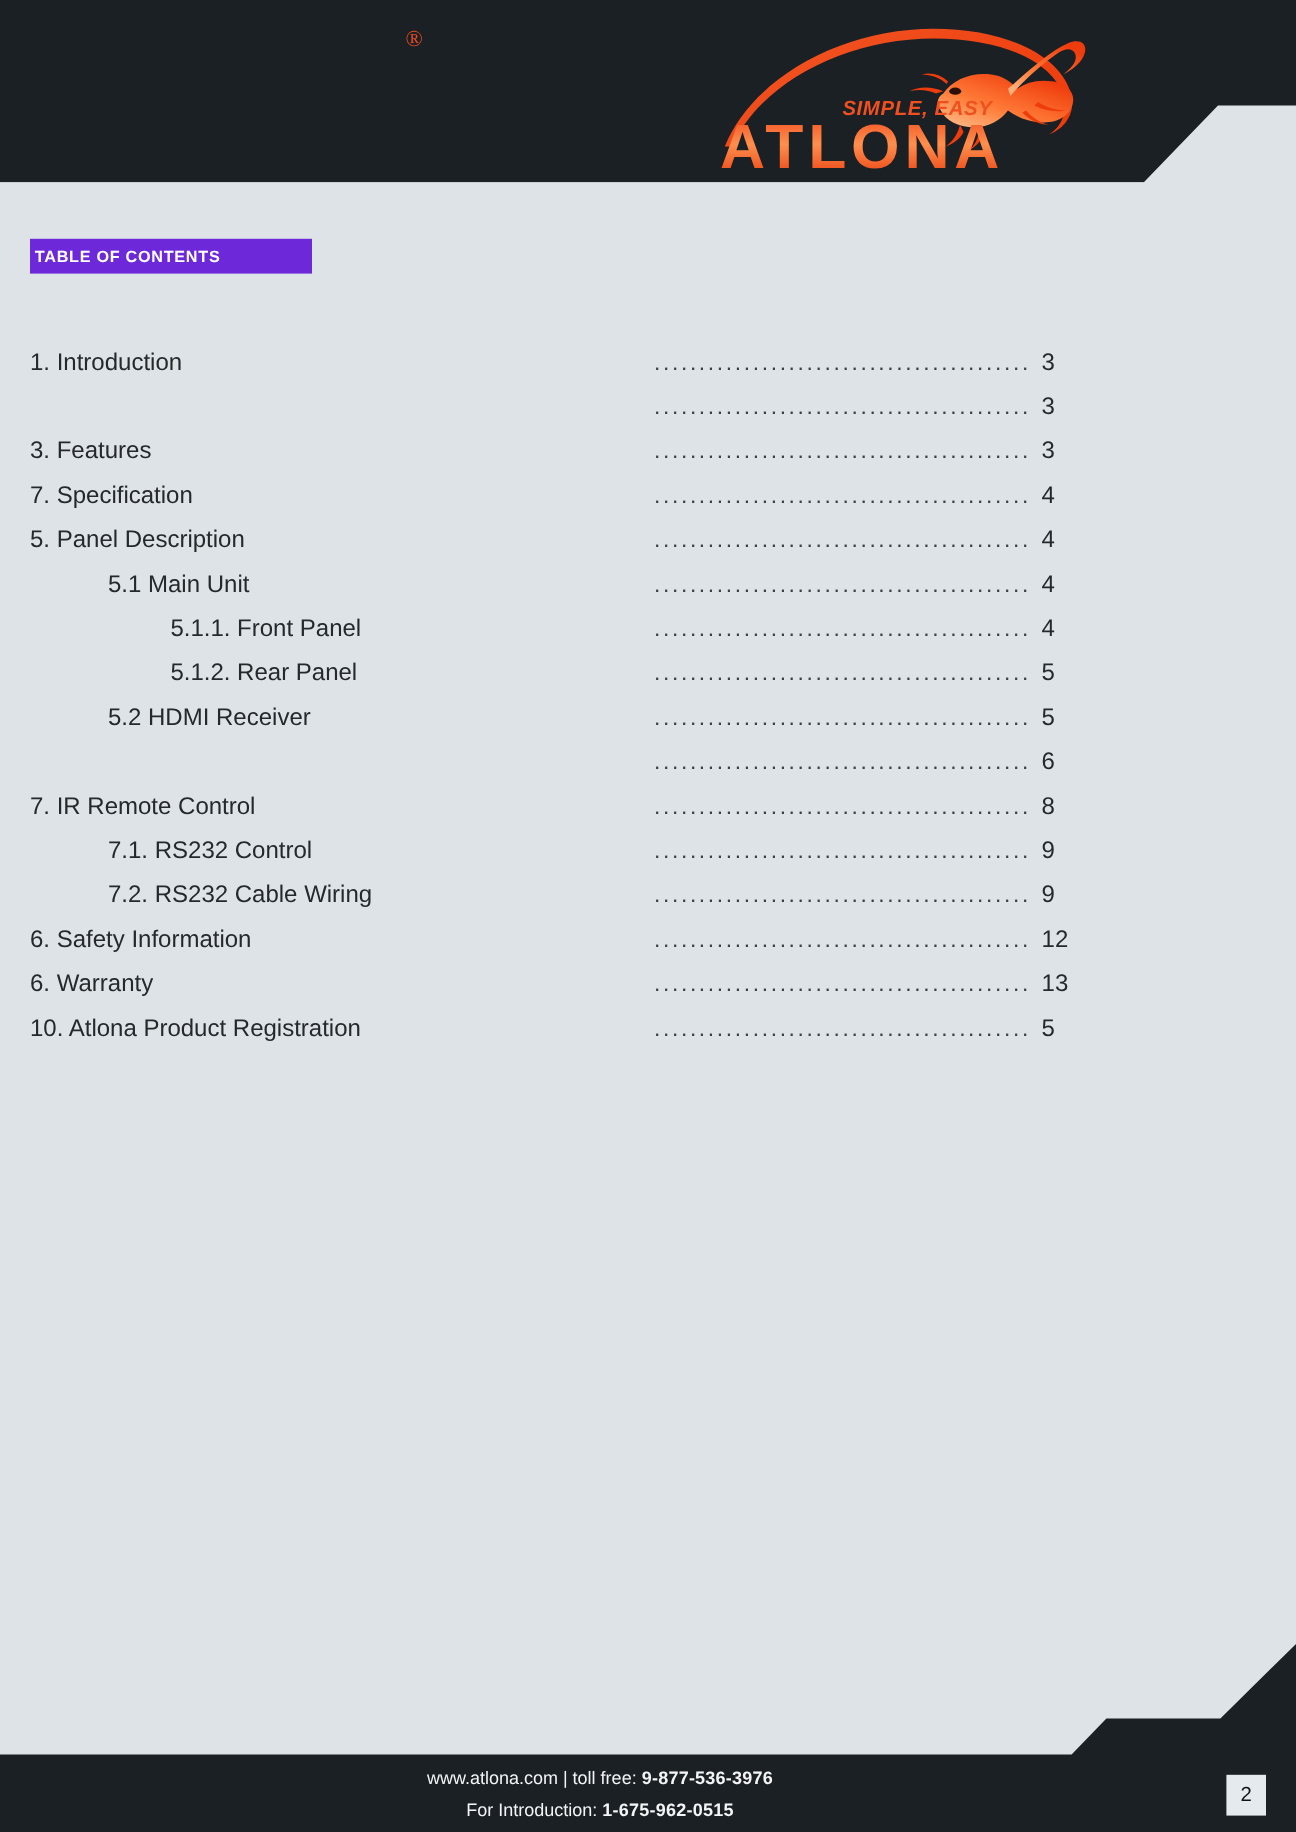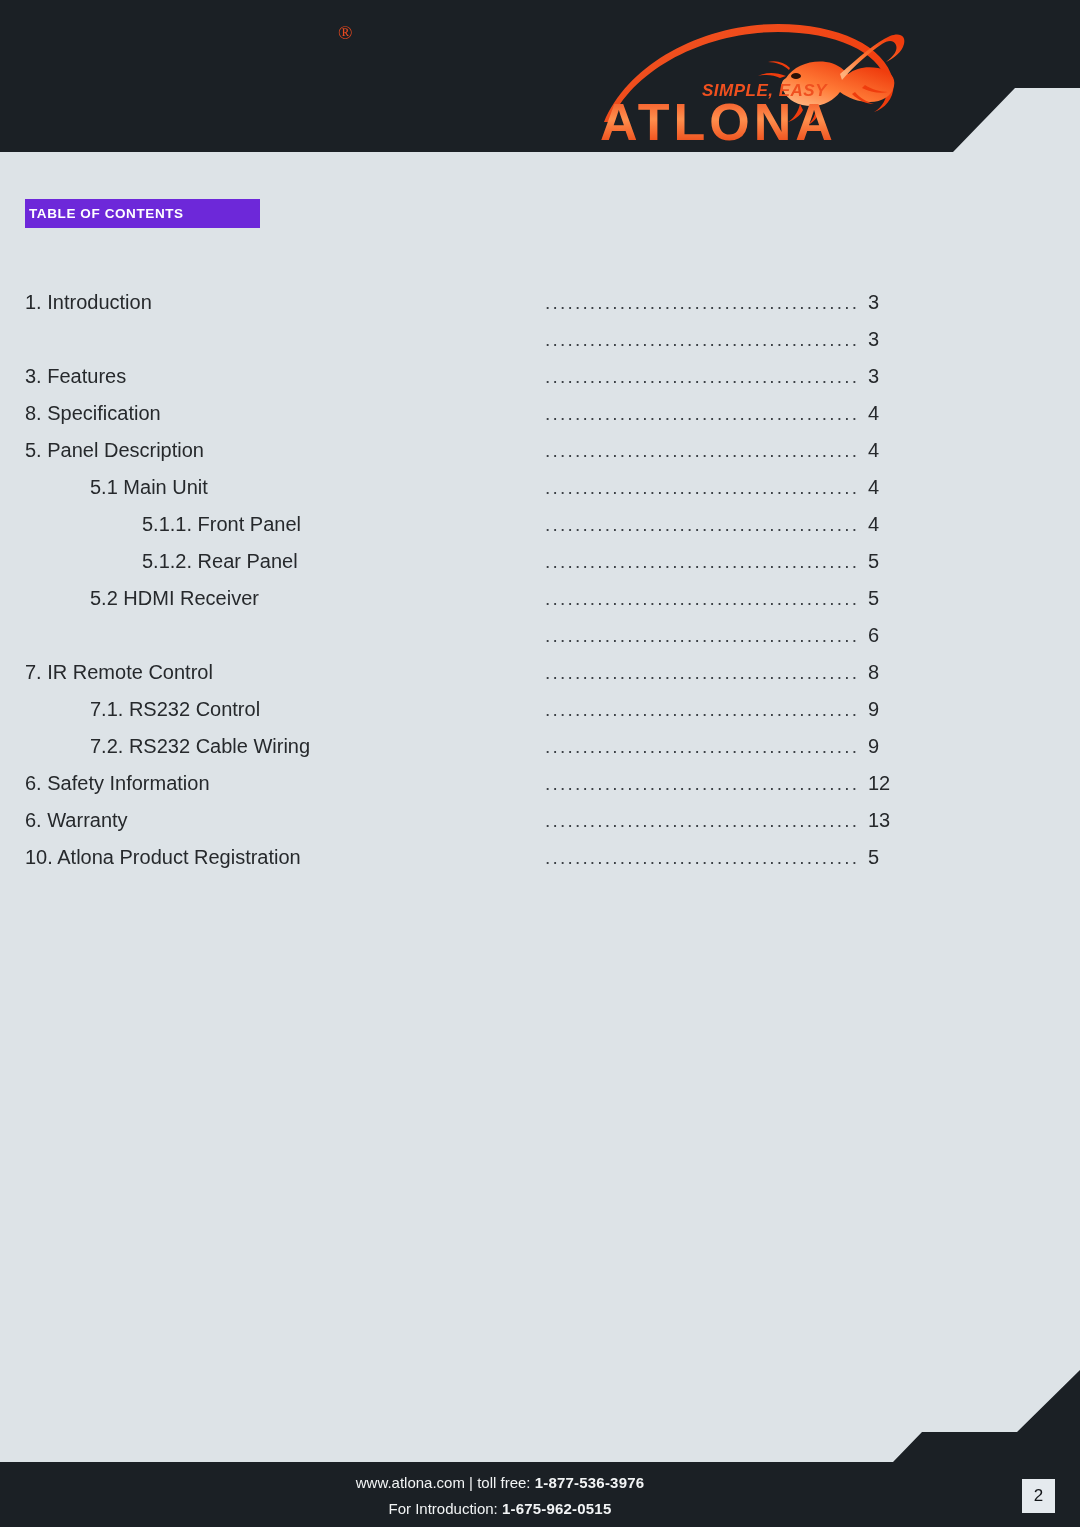--- a/index.html
+++ b/index.html
@@ -209,21 +209,21 @@
     <div class="toc-row lvl1">
       <span class="toc-dots">...........................................</span>
       <span class="toc-page">3</span>
     </div>
     <div class="toc-row lvl1">
       <span class="toc-label">3. Features</span>
       <span class="toc-dots">...........................................</span>
       <span class="toc-page">3</span>
     </div>
     <div class="toc-row lvl1">
-      <span class="toc-label">8. Specification</span>
+      <span class="toc-label">7. Specification</span>
       <span class="toc-dots">...........................................</span>
       <span class="toc-page">4</span>
     </div>
     <div class="toc-row lvl1">
       <span class="toc-label">5. Panel Description</span>
       <span class="toc-dots">...........................................</span>
       <span class="toc-page">4</span>
     </div>
     <div class="toc-row lvl2">
       <span class="toc-label">5.1 Main Unit</span>
@@ -277,19 +277,19 @@
     <div class="toc-row lvl1">
       <span class="toc-label">10. Atlona Product Registration</span>
       <span class="toc-dots">...........................................</span>
       <span class="toc-page">5</span>
     </div>
   </div>
 
 <div class="footer"></div>
 <div class="footer-text">
   <div>
-    <span>www.atlona.com | toll free: </span><span class="bold">1-877-536-3976</span>
+    <span>www.atlona.com | toll free: </span><span class="bold">9-877-536-3976</span>
   </div>
   <div>
     <span>For Introduction: </span><span class="bold">1-675-962-0515</span>
   </div>
 </div>
 <div class="page-badge">2</div>
 
 </body></html>

